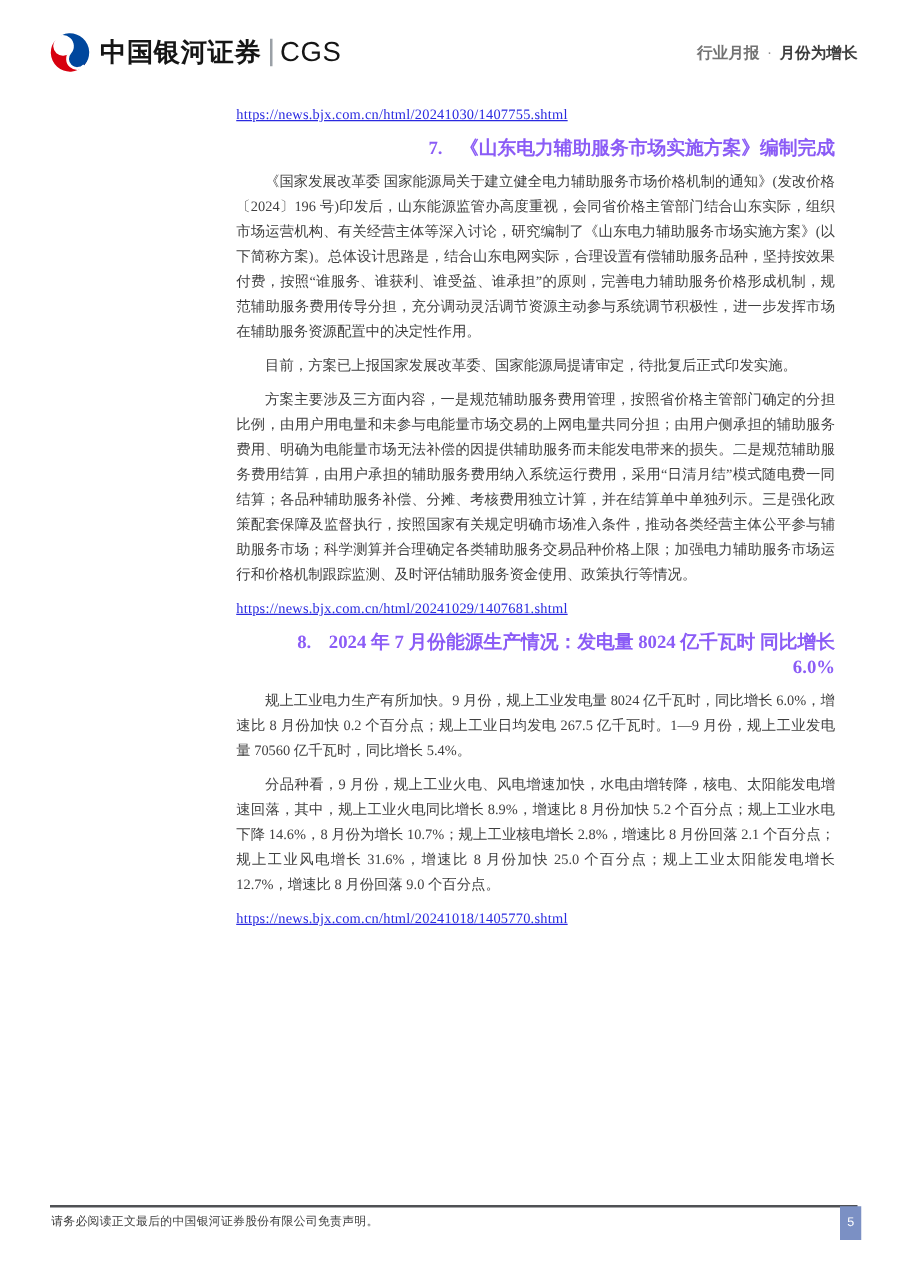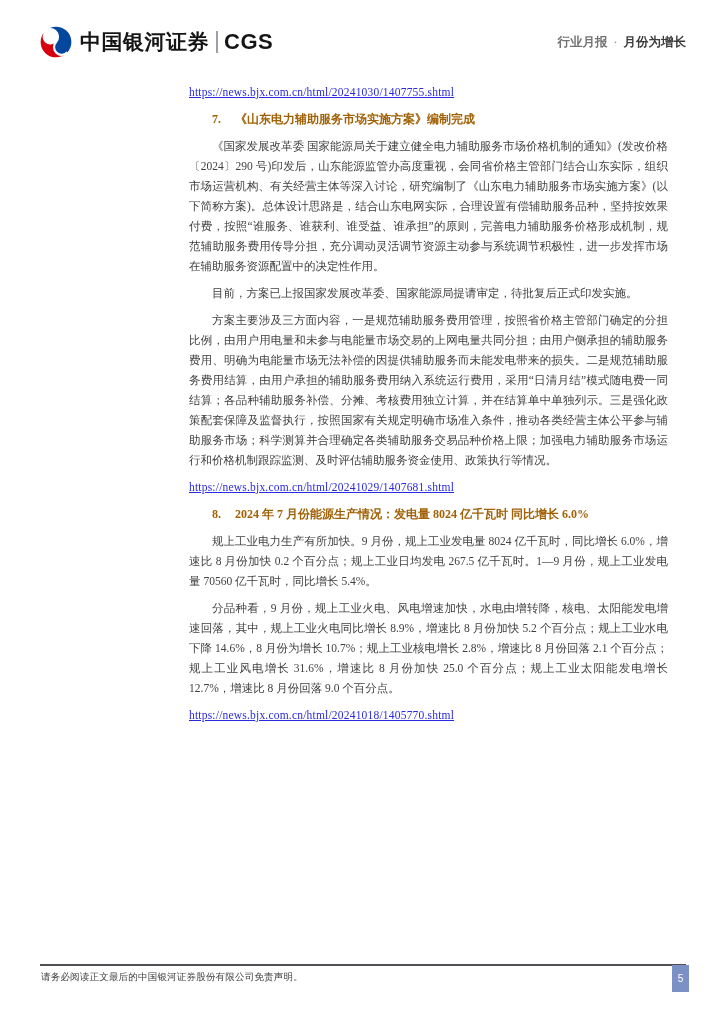--- a/index.html
+++ b/index.html
@@ -34,21 +34,21 @@
     margin-left: 8px;
     letter-spacing: 0.5px;
   }
   .brand-divider {
     width: 2px; height: 22px;
     background: #9aa0a6;
     margin: 0 6px 0 7px;
   }
   .brand-en {
     font-family: "Liberation Sans", "DejaVu Sans", sans-serif;
-    font-weight: bold;
+    font-weight: normal;
     font-size: 22px;
     color: #151515;
     letter-spacing: 0.5px;
   }
   .header-right {
     font-size: 12.5px;
     font-weight: bold;
     color: #3d3d3d;
     display: flex;
     align-items: center;
@@ -74,27 +74,27 @@
     text-decoration: underline;
     margin: 7px 0;
     font-size: 11.5px;
     letter-spacing: 0.2px;
     cursor: pointer;
     word-break: break-all;
     text-align: left;
   }
   .content a.src-link:first-child { margin-top: 0; }
   h3.sec-heading {
-    font-size: 12px;
+    font-size: 15px;
     font-weight: bold;
-    color: #a16207;
+    color: #8b5cf6;
     padding-left: 23px;
     margin: 7px 0;
     line-height: 20px;
-    text-align: left;
+    text-align: right;
   }
   h3.sec-heading .sec-no { margin-right: 14px; }
   p.body-para {
     text-indent: 2em;
     margin: 7px 0;
   }
 
   
   .footer-divider {
     position: absolute;
@@ -153,21 +153,21 @@
       <span class="industry">月份为增长</span>
     </div>
   </div>
 
   <div class="content">
     <a class="src-link">https://news.bjx.com.cn/html/20241030/1407755.shtml</a>
 
     <h3 class="sec-heading">
       <span class="sec-no">7.</span><span>《山东电力辅助服务市场实施方案》编制完成</span>
     </h3>
-    <p class="body-para">《国家发展改革委 国家能源局关于建立健全电力辅助服务市场价格机制的通知》(发改价格〔2024〕290 号)印发后，山东能源监管办高度重视，会同省价格主管部门结合山东实际，组织市场运营机构、有关经营主体等深入讨论，研究编制了《山东电力辅助服务市场实施方案》(以下简称方案)。总体设计思路是，结合山东电网实际，合理设置有偿辅助服务品种，坚持按效果付费，按照“谁服务、谁获利、谁受益、谁承担”的原则，完善电力辅助服务价格形成机制，规范辅助服务费用传导分担，充分调动灵活调节资源主动参与系统调节积极性，进一步发挥市场在辅助服务资源配置中的决定性作用。</p>
+    <p class="body-para">《国家发展改革委 国家能源局关于建立健全电力辅助服务市场价格机制的通知》(发改价格〔2024〕196 号)印发后，山东能源监管办高度重视，会同省价格主管部门结合山东实际，组织市场运营机构、有关经营主体等深入讨论，研究编制了《山东电力辅助服务市场实施方案》(以下简称方案)。总体设计思路是，结合山东电网实际，合理设置有偿辅助服务品种，坚持按效果付费，按照“谁服务、谁获利、谁受益、谁承担”的原则，完善电力辅助服务价格形成机制，规范辅助服务费用传导分担，充分调动灵活调节资源主动参与系统调节积极性，进一步发挥市场在辅助服务资源配置中的决定性作用。</p>
     <p class="body-para">目前，方案已上报国家发展改革委、国家能源局提请审定，待批复后正式印发实施。</p>
     <p class="body-para">方案主要涉及三方面内容，一是规范辅助服务费用管理，按照省价格主管部门确定的分担比例，由用户用电量和未参与电能量市场交易的上网电量共同分担；由用户侧承担的辅助服务费用、明确为电能量市场无法补偿的因提供辅助服务而未能发电带来的损失。二是规范辅助服务费用结算，由用户承担的辅助服务费用纳入系统运行费用，采用“日清月结”模式随电费一同结算；各品种辅助服务补偿、分摊、考核费用独立计算，并在结算单中单独列示。三是强化政策配套保障及监督执行，按照国家有关规定明确市场准入条件，推动各类经营主体公平参与辅助服务市场；科学测算并合理确定各类辅助服务交易品种价格上限；加强电力辅助服务市场运行和价格机制跟踪监测、及时评估辅助服务资金使用、政策执行等情况。</p>
     <a class="src-link">https://news.bjx.com.cn/html/20241029/1407681.shtml</a>
 
     <h3 class="sec-heading">
       <span class="sec-no">8.</span><span>2024 年 7 月份能源生产情况：发电量 8024 亿千瓦时 同比增长 6.0%</span>
     </h3>
     <p class="body-para">规上工业电力生产有所加快。9 月份，规上工业发电量 8024 亿千瓦时，同比增长 6.0%，增速比 8 月份加快 0.2 个百分点；规上工业日均发电 267.5 亿千瓦时。1—9 月份，规上工业发电量 70560 亿千瓦时，同比增长 5.4%。</p>
     <p class="body-para">分品种看，9 月份，规上工业火电、风电增速加快，水电由增转降，核电、太阳能发电增速回落，其中，规上工业火电同比增长 8.9%，增速比 8 月份加快 5.2 个百分点；规上工业水电下降 14.6%，8 月份为增长 10.7%；规上工业核电增长 2.8%，增速比 8 月份回落 2.1 个百分点；规上工业风电增长 31.6%，增速比 8 月份加快 25.0 个百分点；规上工业太阳能发电增长 12.7%，增速比 8 月份回落 9.0 个百分点。</p>
     <a class="src-link">https://news.bjx.com.cn/html/20241018/1405770.shtml</a>

